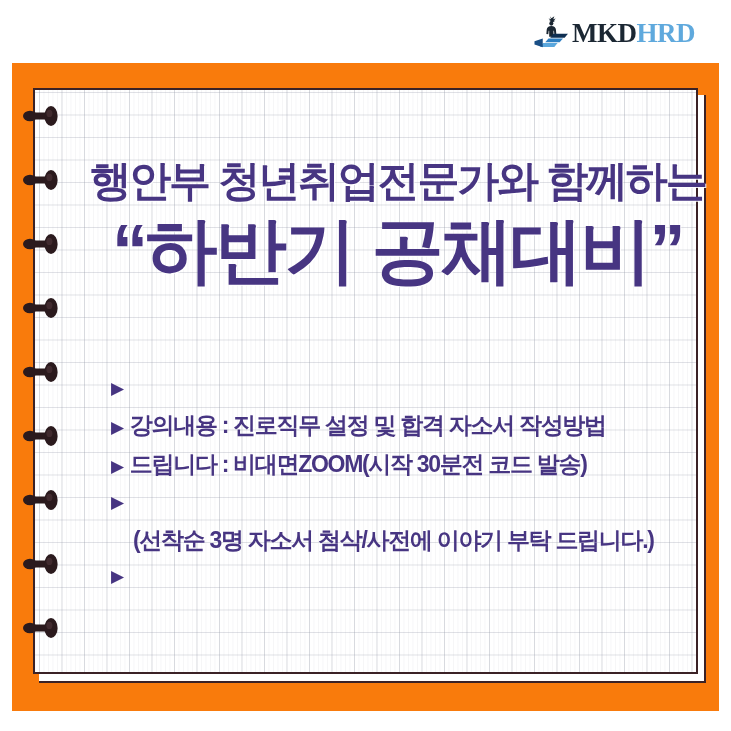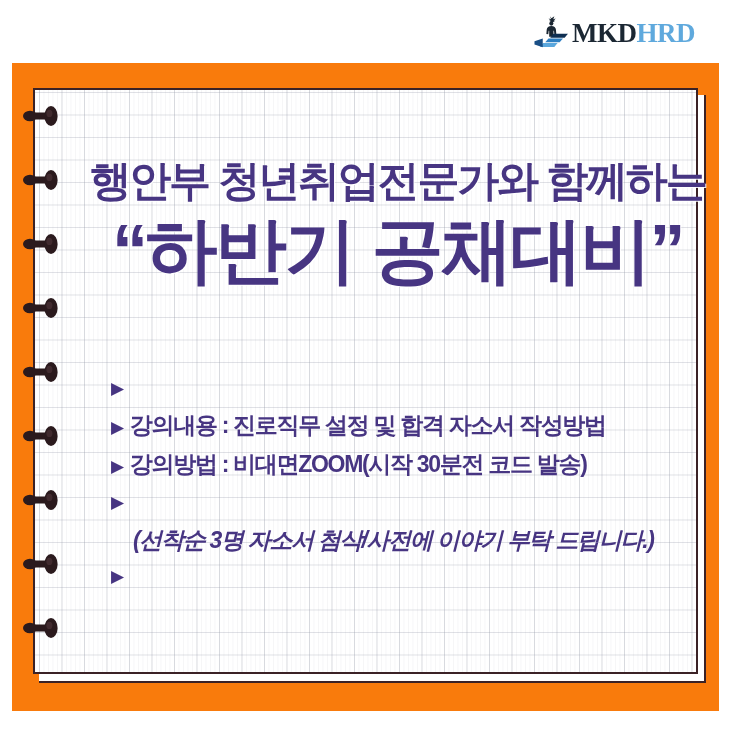--- a/index.html
+++ b/index.html
@@ -162,21 +162,20 @@
   }
   .bullet {
     font-size: 17px;
     margin-right: 7px;
     line-height: 36px;
     color: #473582;
   }
   .detail-row.indented {
     padding-left: 22px;
     line-height: 38px;
-    font-style: italic;
   }
   .detail-row.indented .detail-text { line-height: 38px; }
 </style>
 </head>
 <body>
 
 <div class="logo-bar">
   <div class="logo">
     <svg class="logo-mark" viewBox="0 0 46 42">
 
@@ -215,21 +214,21 @@
   <div class="details" id="details-list">
       <div class="detail-row">
         <span class="bullet">▶</span>
       </div>
       <div class="detail-row">
         <span class="bullet">▶</span>
         <span class="detail-text">강의내용 : 진로직무 설정 및 합격 자소서 작성방법</span>
       </div>
       <div class="detail-row">
         <span class="bullet">▶</span>
-        <span class="detail-text">강의방법 : 비대면ZOOM(시작 30분전 코드 발송)</span>
+        <span class="detail-text">드립니다 : 비대면ZOOM(시작 30분전 코드 발송)</span>
       </div>
       <div class="detail-row">
         <span class="bullet">▶</span>
       </div>
       <div class="detail-row indented">
         <span class="detail-text">(선착순 3명 자소서 첨삭/사전에 이야기 부탁 드립니다.)</span>
       </div>
       <div class="detail-row">
         <span class="bullet">▶</span>
       </div>

